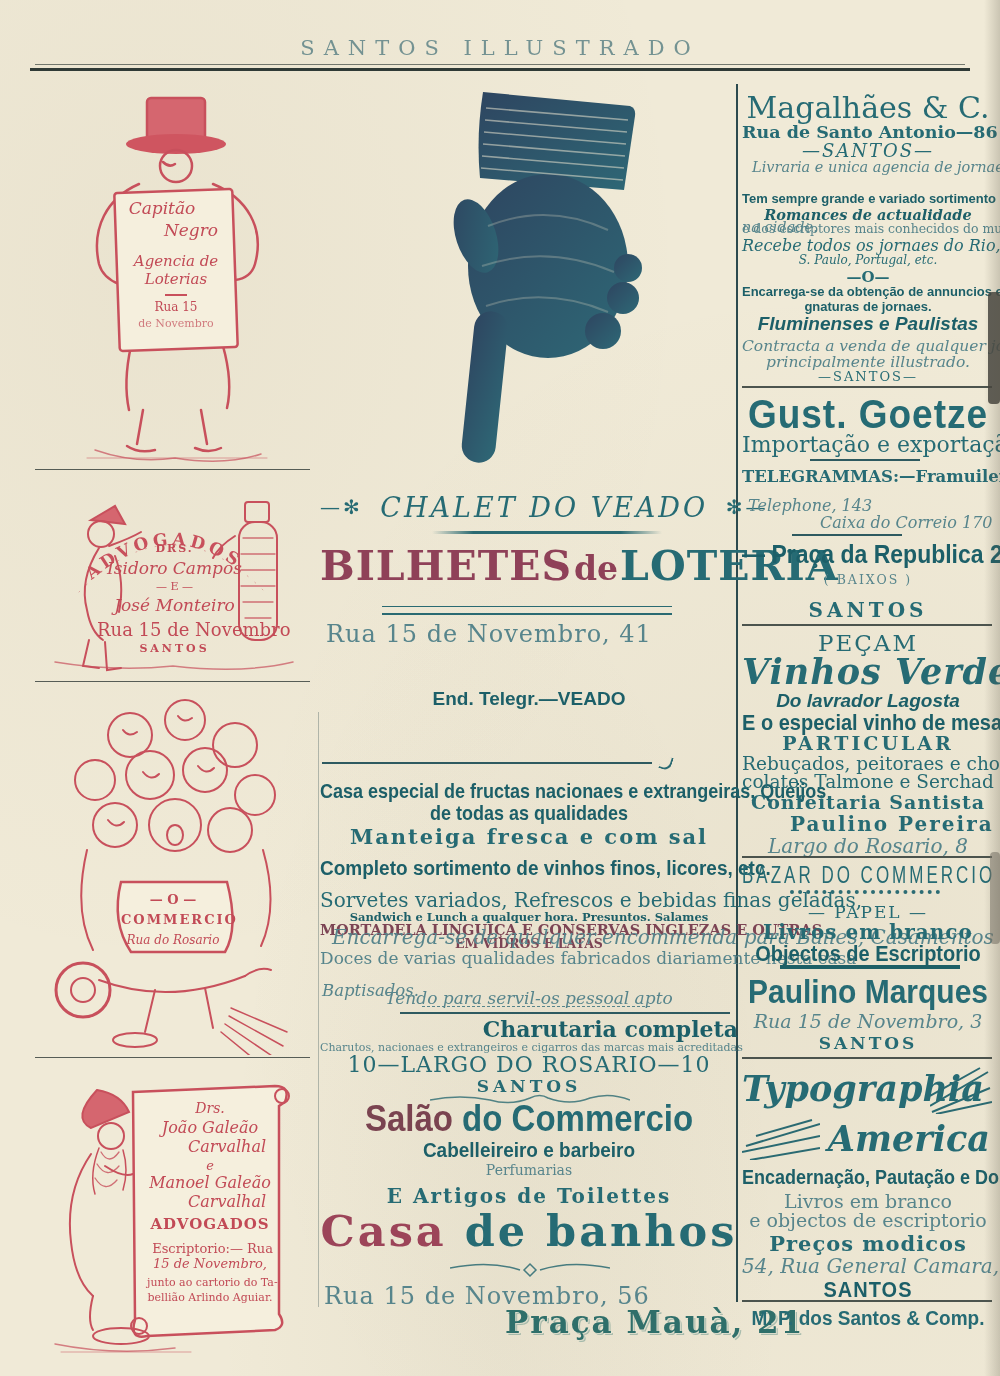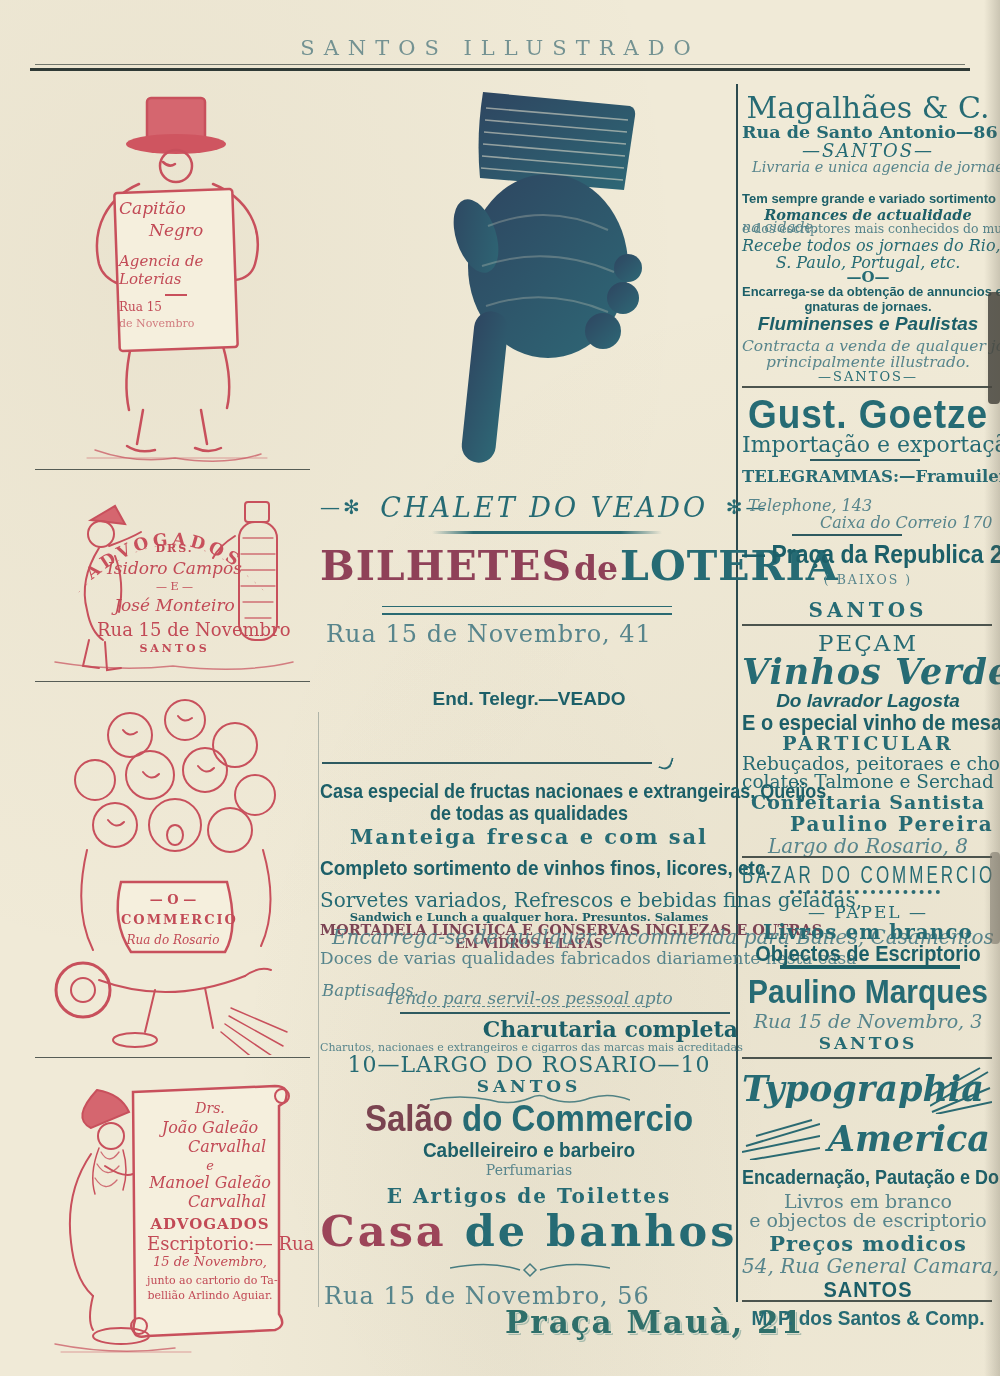--- a/index.html
+++ b/index.html
@@ -62,21 +62,21 @@
         <circle cx="193" cy="189" r="7"></circle>
         <path d="M96,258 q-8,36 -2,64"></path>
         <path d="M188,258 q10,36 4,62"></path>
         <path d="M108,322 l-6,34 m64,-34 l6,34"></path>
         <path d="M92,358 q12,8 28,4 m40,-2 q14,6 26,0"></path>
         <path d="M60,362 q40,14 80,8 q50,8 86,-4" stroke-width="1.5" opacity=".7"></path>
         <path d="M52,370 h180" stroke-width="1" opacity=".5"></path>
       </g>
       <rect x="82" y="103" width="118" height="158" rx="3" fill="#f5efdd" stroke="#c8505c" stroke-width="2.5" transform="rotate(-2 141 182)"></rect>
     </svg>
-    <div class="t sig sf" style="left:84px;top:110px;width:114px;text-align:left;">
+    <div class="t sig sf" style="left:84px;top:110px;width:114px;text-align:center;">
       <div class="i" style="font-size:17px;padding-right:28px;">Capitão</div>
       <div class="i" style="font-size:17px;padding-left:30px;margin-top:2px;">Negro</div>
       <div class="i" style="font-size:15px;margin-top:12px;">Agencia de</div>
       <div class="i" style="font-size:15px;">Loterias</div>
       <div style="width:22px;height:2px;background:#c8505c;margin:6px auto 4px;"></div>
       <div style="font-size:12px;">Rua 15</div>
       <div style="font-size:11px;opacity:.7;margin-top:3px;">de Novembro</div>
     </div>
   </div>
 
@@ -165,21 +165,21 @@
       </g>
     </svg>
     <div class="t sig sf ctr" style="left:112px;top:38px;width:126px;">
       <div class="i" style="font-size:14px;">Drs.</div>
       <div class="i" style="font-size:16px;margin-top:2px;white-space:nowrap;">João Galeão</div>
       <div class="i" style="font-size:16px;padding-left:34px;">Carvalhal</div>
       <div class="i" style="font-size:13px;margin-top:2px;">e</div>
       <div class="i" style="font-size:16px;white-space:nowrap;">Manoel Galeão</div>
       <div class="i" style="font-size:16px;padding-left:34px;">Carvalhal</div>
       <div class="b" style="font-size:15px;letter-spacing:1px;margin-top:4px;">ADVOGADOS</div>
-      <div style="font-size:18px;white-space:nowrap;">Escriptorio:— Rua</div>
+      <div style="font-size:13px;margin-top:8px;white-space:nowrap;text-align:right;">Escriptorio:— Rua</div>
       <div class="i" style="font-size:13px;">15 de Novembro,</div>
       <div style="font-size:11px;margin-top:5px;white-space:nowrap;">junto ao cartorio do Ta-</div>
       <div style="font-size:11px;margin-top:2px;white-space:nowrap;">bellião Arlindo Aguiar.</div>
     </div>
   </div>
 
   <div class="t" style="left:398px;top:86px;width:250px;height:400px;">
     <svg width="250" height="400" viewBox="0 0 250 400">
       <defs>
         <linearGradient id="inkgrad" x1="0" y1="0" x2="1" y2="1">
@@ -262,21 +262,21 @@
 
   <div class="t lw ctr c1 sf nw" style="top:90px;font-size:30px;">Magalhães &amp; C.</div>
   <div class="t lw ctr c1 sf b nw" style="top:122px;font-size:17.5px;">Rua de Santo Antonio—86</div>
   <div class="t lw ctr c1 sf i nw" style="top:140px;font-size:18px;letter-spacing:2px;">—SANTOS—</div>
   <div class="t c3 sf i nw" style="top:159px;left:752px;font-size:14.5px;">Livraria e unica agencia de jornaes</div>
   <div class="t c3 sf i nw" style="top:175px;left:742px;font-size:14.5px;margin-top:44px;">na cidade.</div>
   <div class="t lw ctr c2 ss b nw" style="top:191px;font-size:13px;">Tem sempre grande e variado sortimento de</div>
   <div class="t lw ctr c2 sf b i nw" style="top:206px;font-size:14.5px;">Romances de actualidade</div>
   <div class="t lw ctr c3 sf nw" style="top:221px;font-size:12.5px;">e dos escriptores mais conhecidos do mundo</div>
   <div class="t lw ctr c1 sf i nw" style="top:236px;font-size:16px;">Recebe todos os jornaes do Rio,</div>
-  <div class="t lw ctr c1 sf i nw" style="top:253px;font-size:16px;">S. Paulo, Portugal, etc.</div>
+  <div class="t lw ctr c1 sf i nw" style="top:253px;font-size:12px;">S. Paulo, Portugal, etc.</div>
   <div class="t lw ctr c1 sf b nw" style="top:268px;font-size:15px;">—O—</div>
   <div class="t lw ctr c2 ss b nw" style="top:284px;font-size:13px;">Encarrega-se da obtenção de annuncios e assi-</div>
   <div class="t lw ctr c2 ss b nw" style="top:299px;font-size:13px;">gnaturas de jornaes.</div>
   <div class="t lw ctr c2 ss b i nw" style="top:313px;font-size:19px;">Fluminenses e Paulistas</div>
   <div class="t lw ctr c3 sf i nw" style="top:337px;font-size:15.5px;">Contracta a venda de qualquer jornal,</div>
   <div class="t lw ctr c3 sf i nw" style="top:353px;font-size:15.5px;">principalmente illustrado.</div>
   <div class="t lw ctr c1 sf nw" style="top:369px;font-size:13px;letter-spacing:2px;">—SANTOS—</div>
   <div class="rule" style="left:742px;top:386px;width:250px;height:2px;opacity:.85;"></div>
 
   <div class="t lw ctr c1 ss b cond nw" style="top:392px;font-size:37px;letter-spacing:1px;">Gust. Goetze</div>

